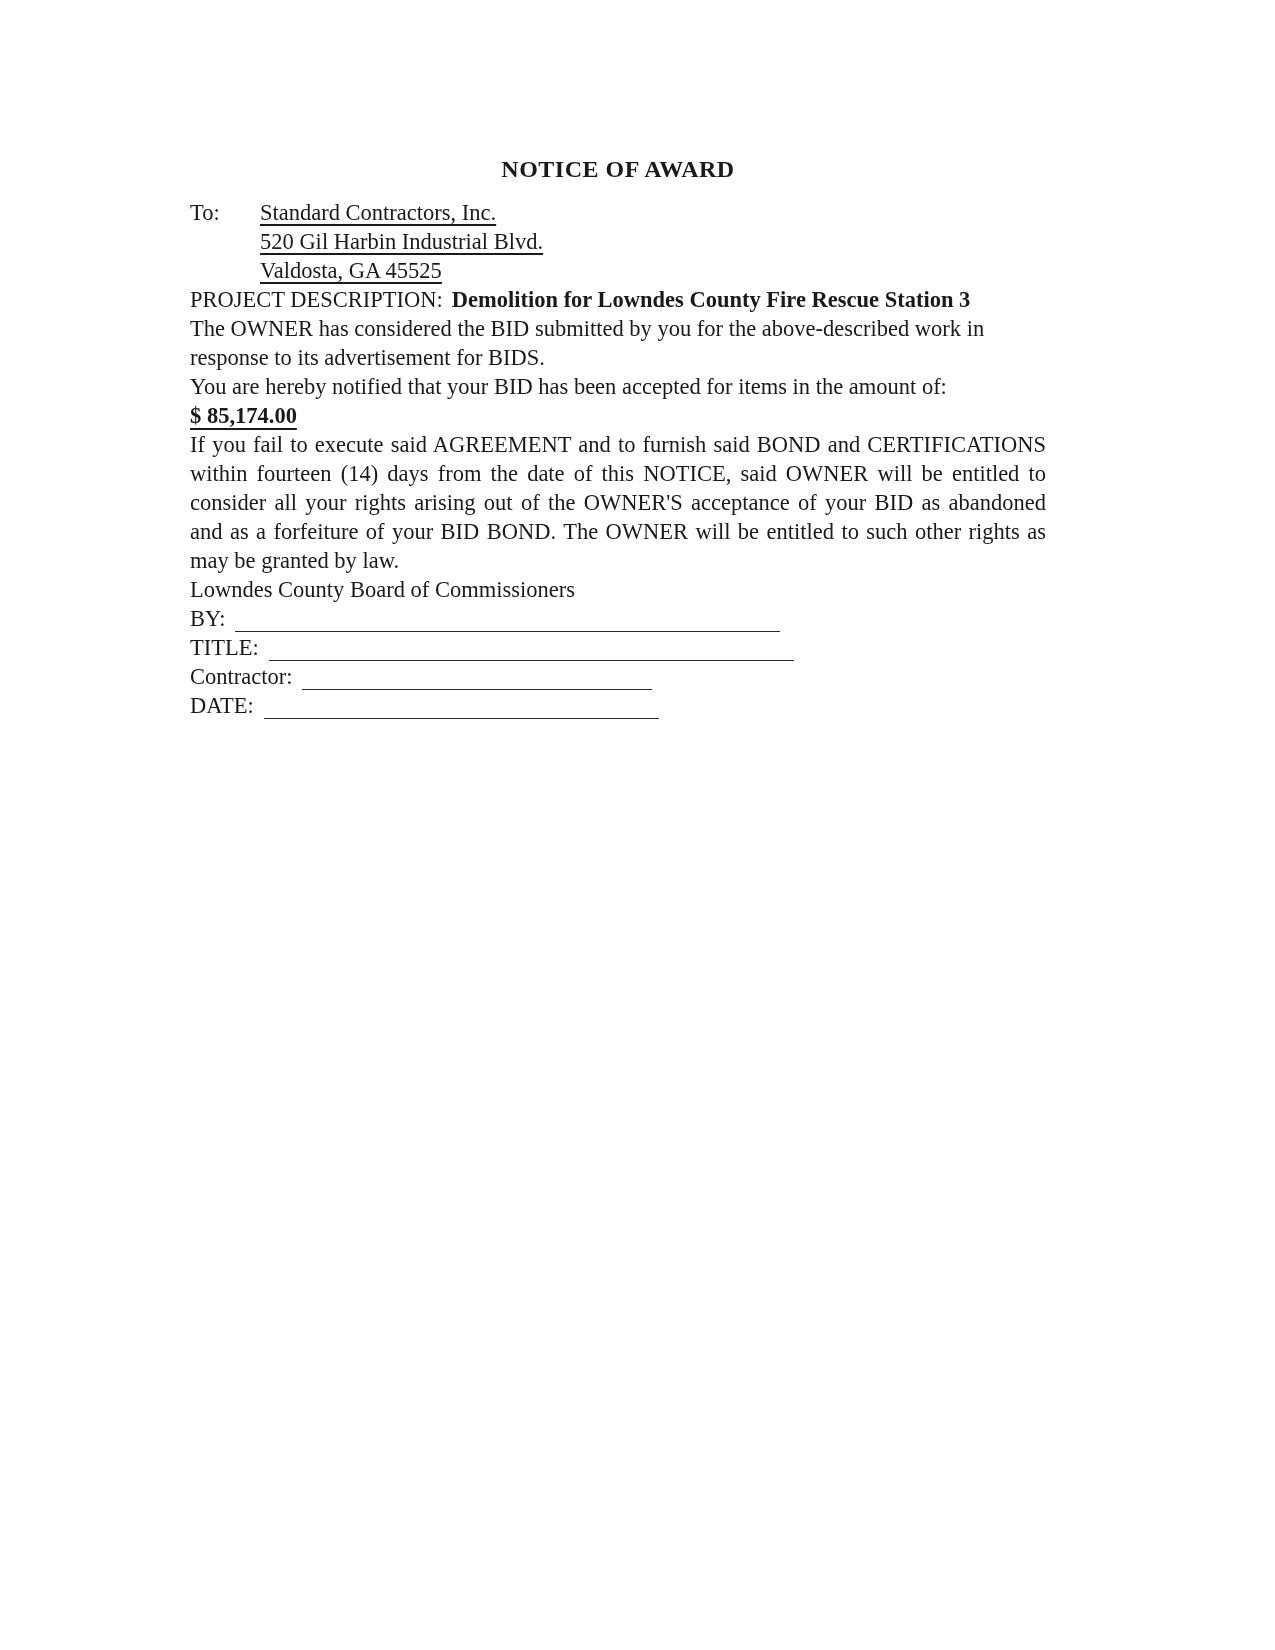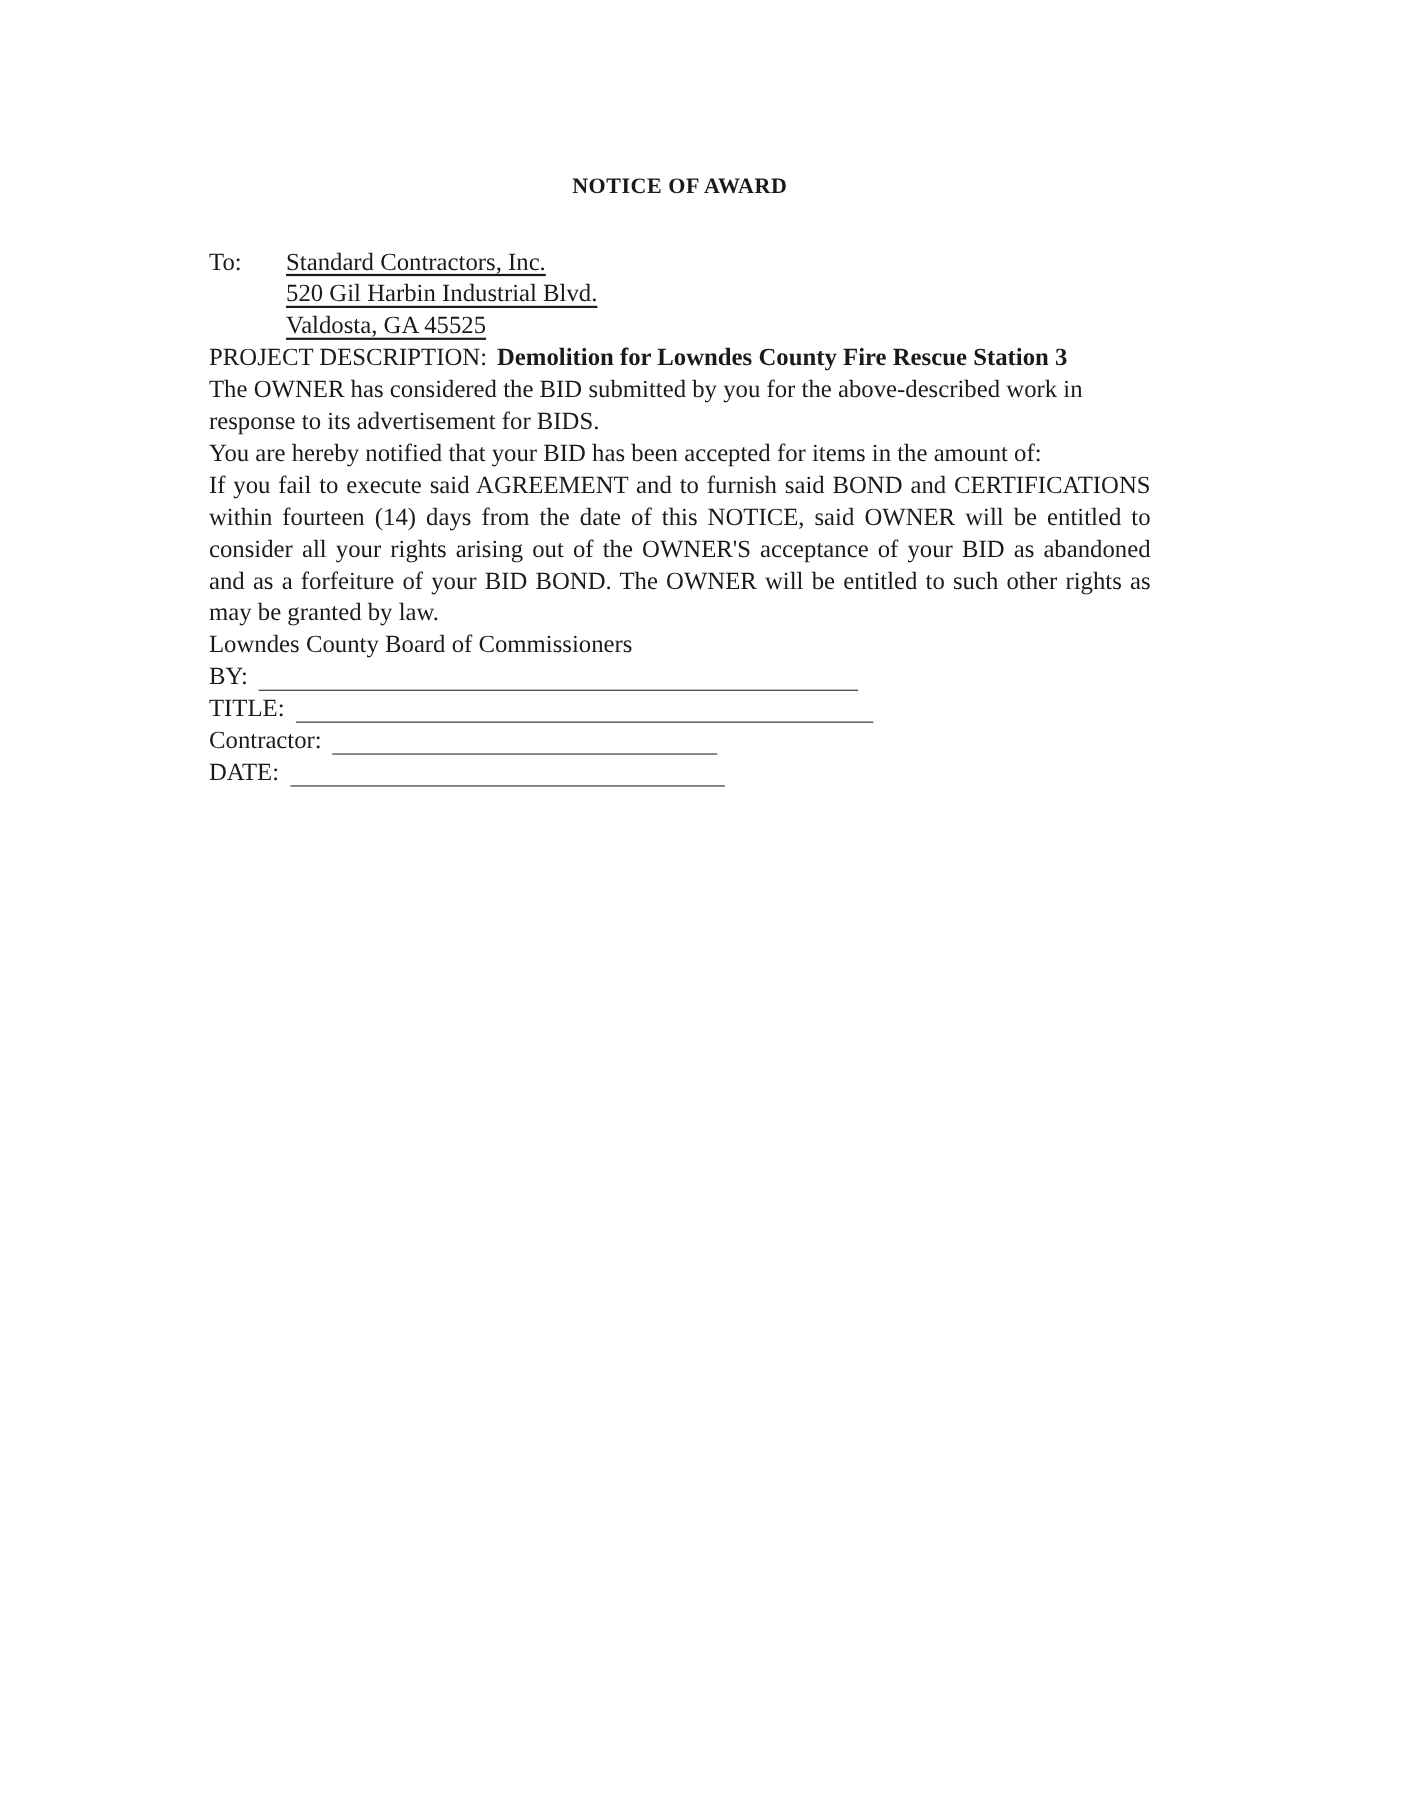--- a/index.html
+++ b/index.html
@@ -21,28 +21,28 @@
     top: 0;
     width: 856px;
     font-size: 22.5px;
     line-height: 29px;
   }
   .doc p { margin: 0; }
 
   .title {
     margin: 153px 0 0 0;
     text-align: center;
-    font-size: 20px;
+    font-size: 24px;
     line-height: 32px;
     font-weight: bold;
     letter-spacing: 0.5px;
   }
 
   .to-block {
-    margin-top: 38px;
+    margin-top: 13px;
     display: flex;
   }
   .to-label { width: 70px; flex: 0 0 auto; }
   .addr div {
     text-decoration: underline;
     text-underline-offset: 4px;
     text-decoration-thickness: 1.5px;
   }
 
   .project { margin-top: 80px; }
@@ -106,20 +106,21 @@
       <div>Valdosta, GA 45525</div>
     </div>
   </div>
 
   <p class="project"><span>PROJECT DESCRIPTION:</span><b class="proj-name">Demolition for Lowndes County Fire Rescue Station 3</b></p>
 
   <p class="para-1">The OWNER has considered the BID submitted by you for the above-described work in response to its advertisement for BIDS.</p>
 
   <p class="para-2">You are hereby notified that your BID has been accepted for items in the amount of:</p>
 
+  <p class="amount">$ 85,174.00</p>
 
 
   <p class="para-4 just">If you fail to execute said AGREEMENT and to furnish said BOND and CERTIFICATIONS within fourteen (14) days from the date of this NOTICE, said OWNER will be entitled to consider all your rights arising out of the OWNER'S acceptance of your BID as abandoned and as a forfeiture of your BID BOND.  The OWNER will be entitled to such other rights as may be granted by law.</p>
 
 
 
   <p class="org">Lowndes County Board of Commissioners</p>
 
   <p class="sig-by"><span>BY:</span><span class="blank blank-by"></span></p>
 

